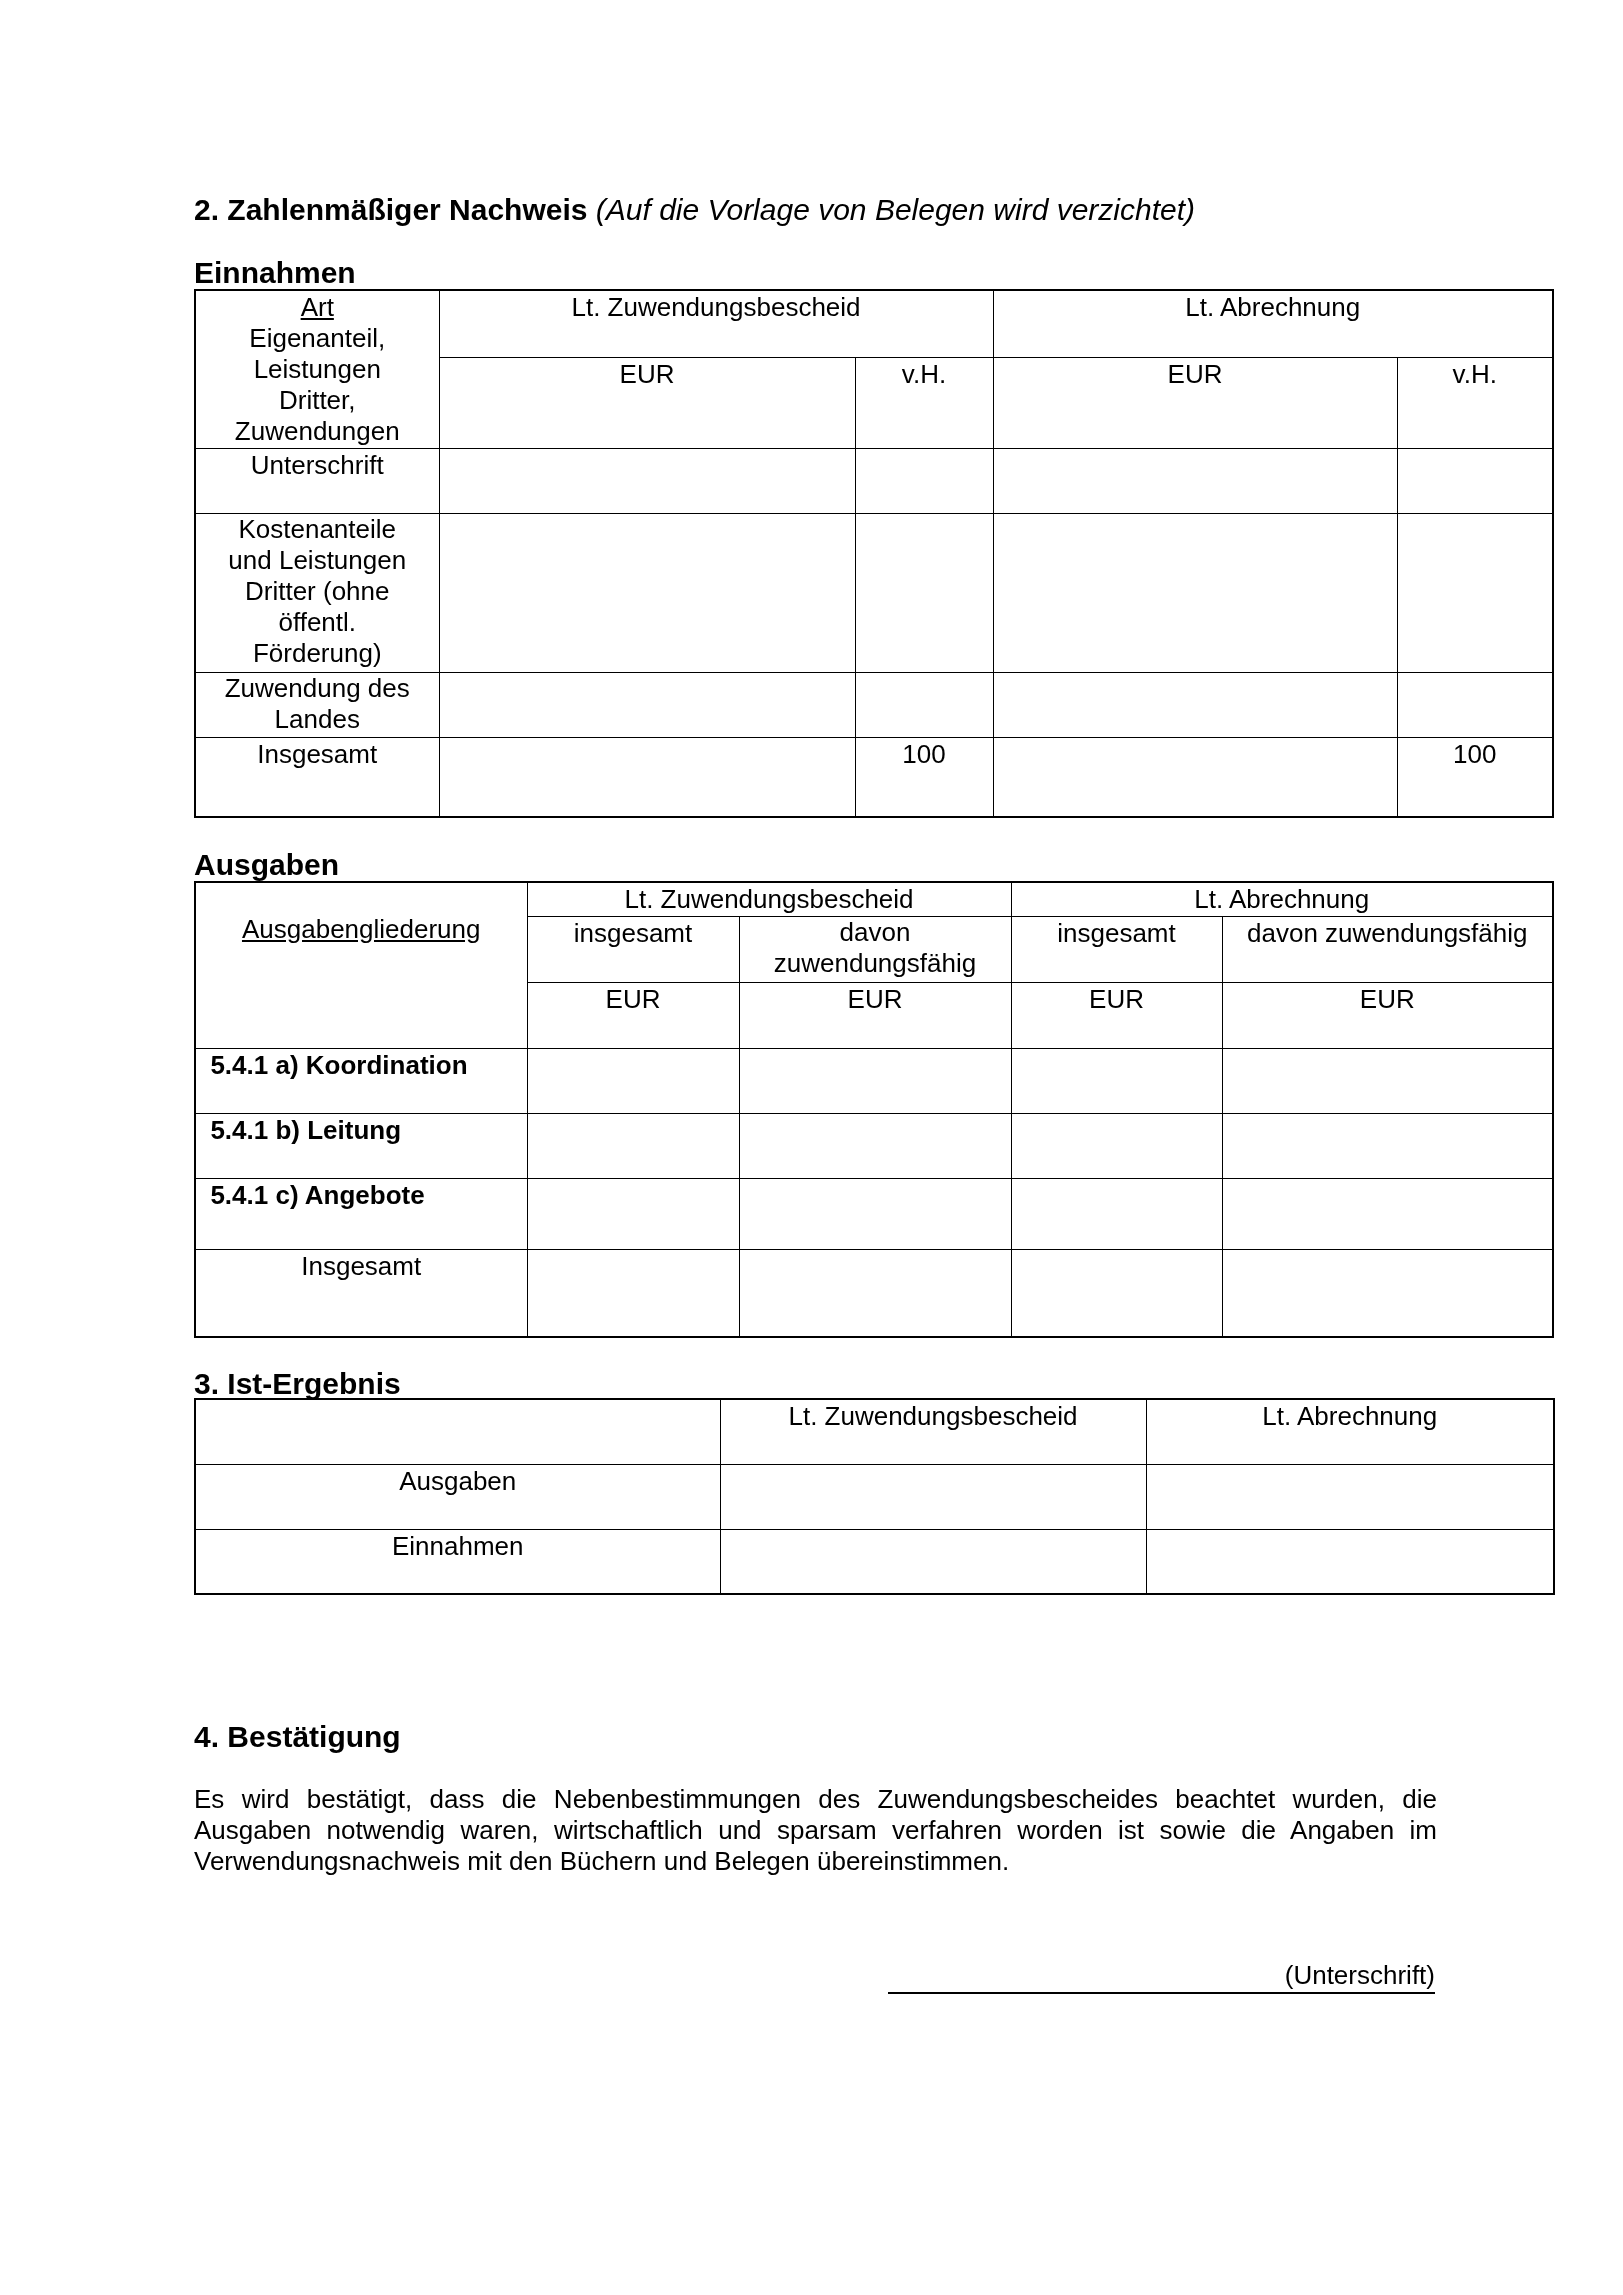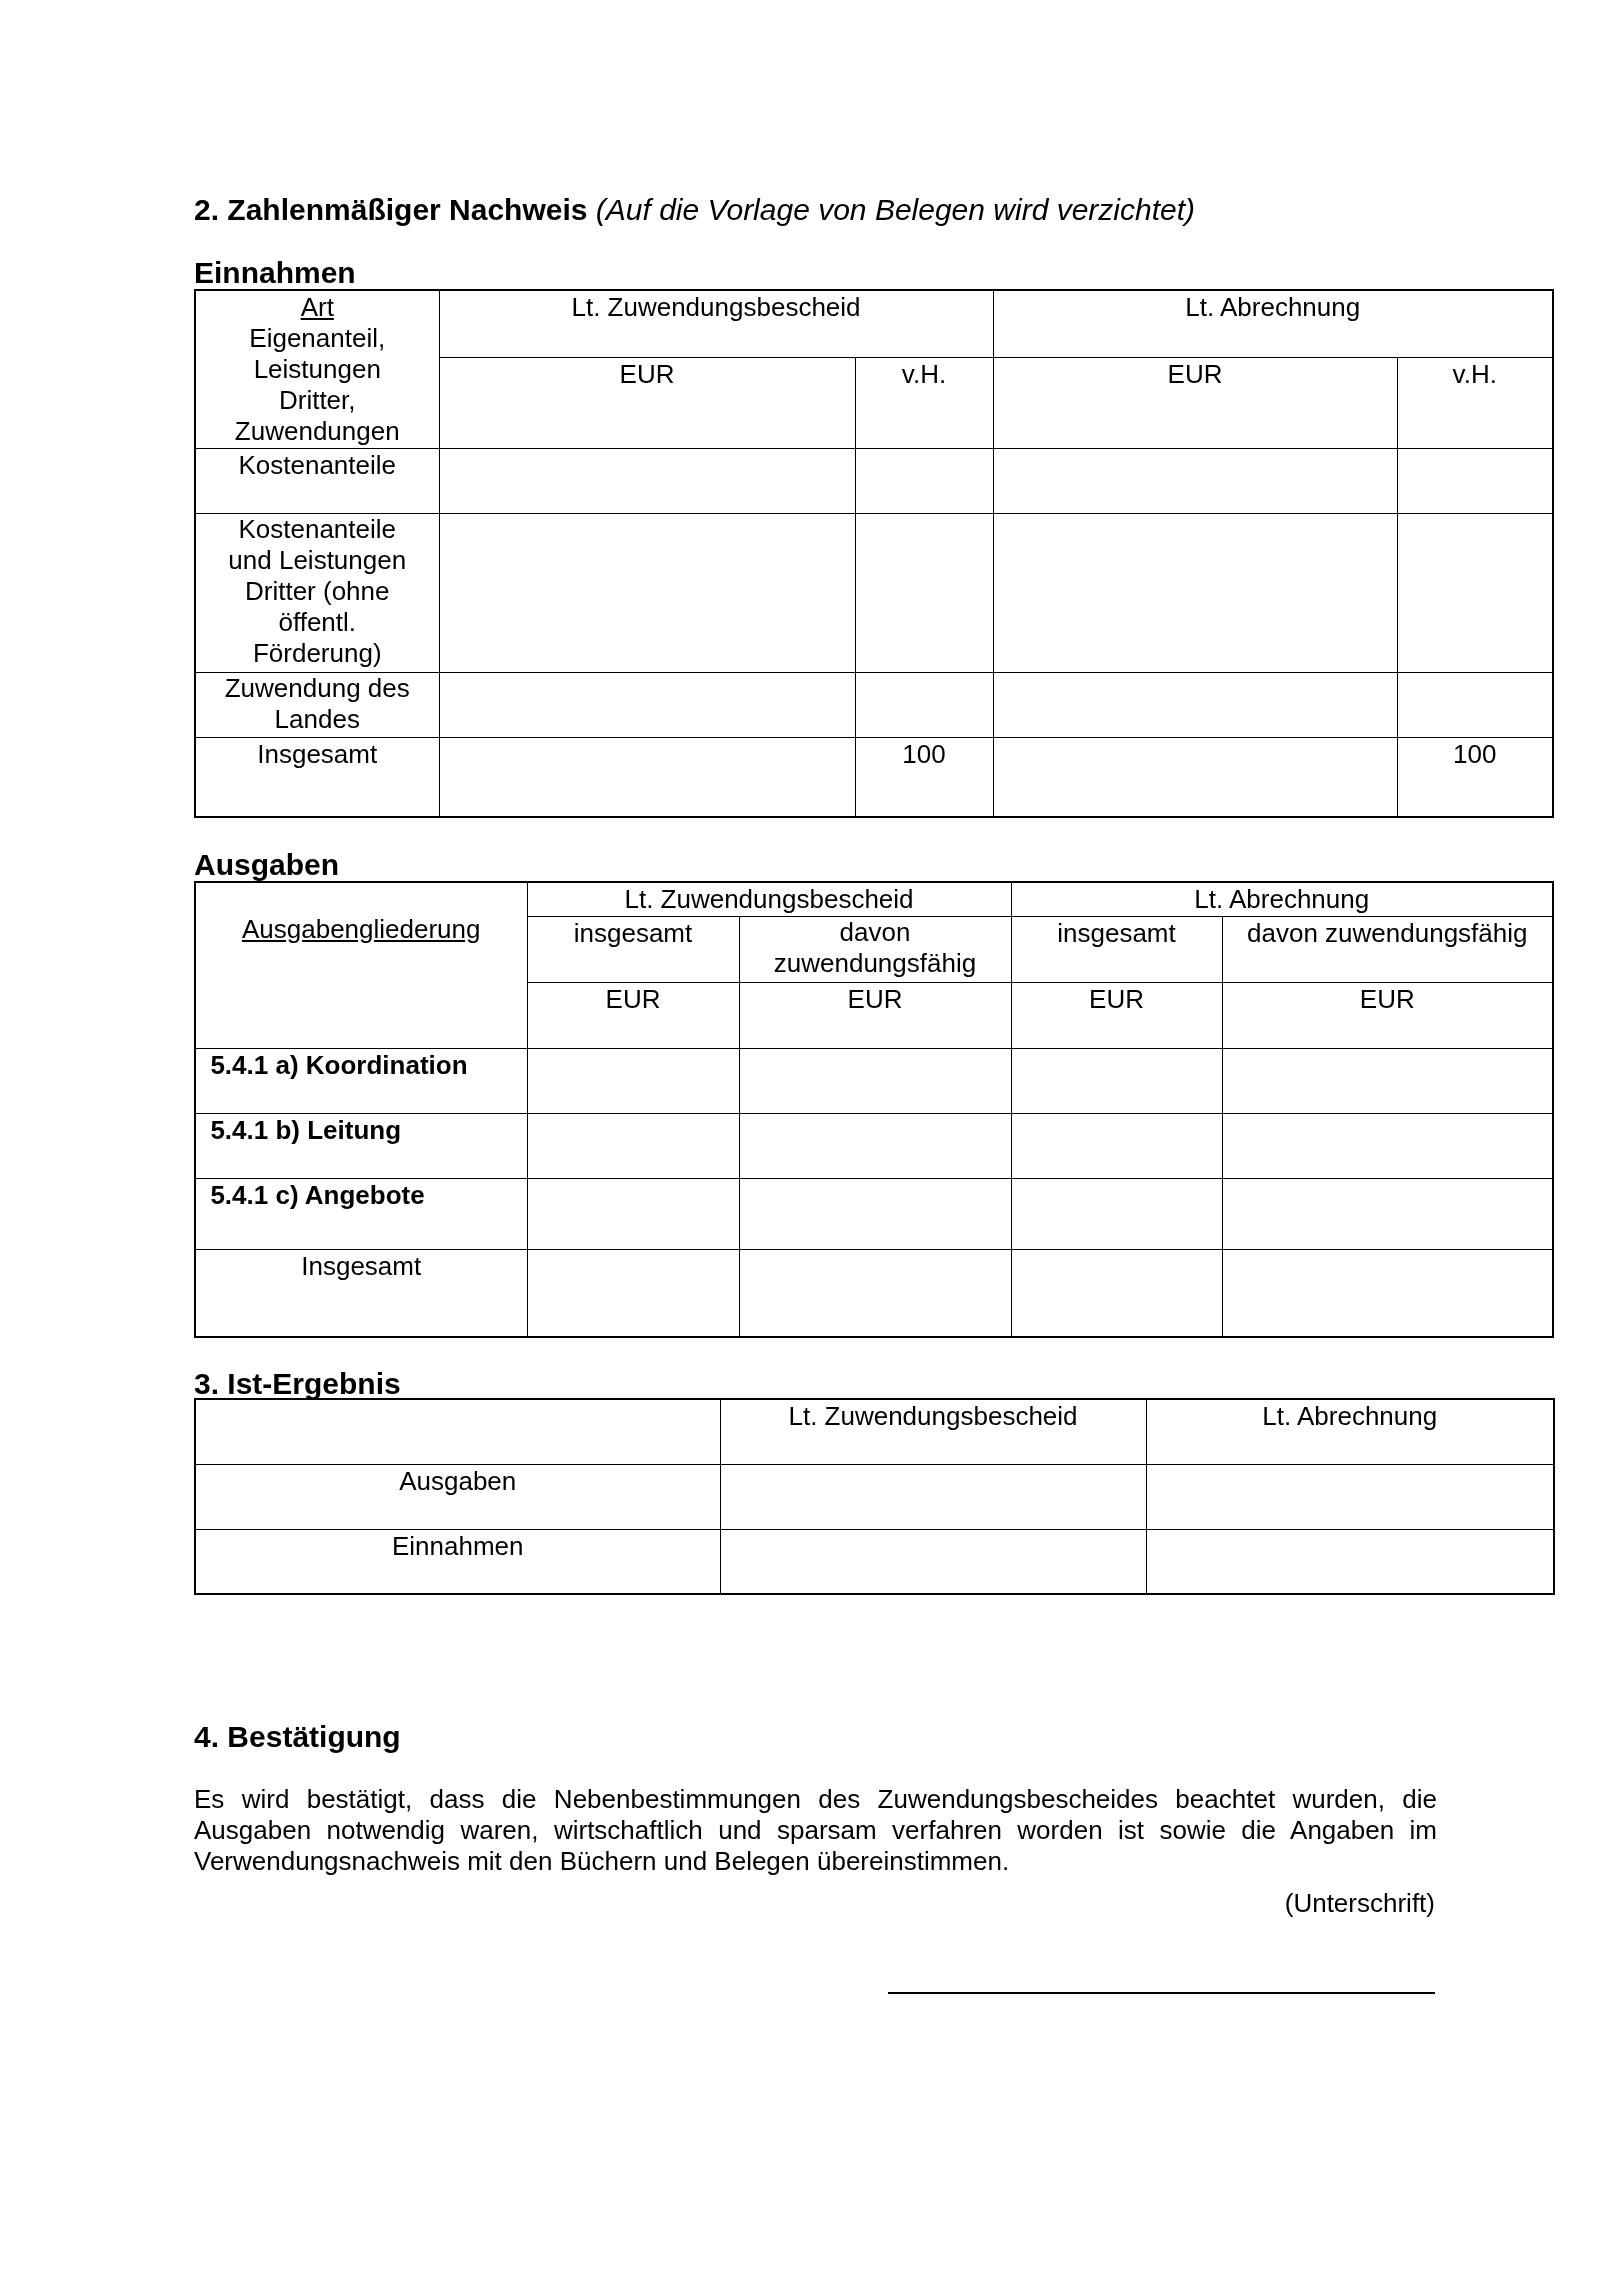--- a/index.html
+++ b/index.html
@@ -9,21 +9,21 @@
   .h { font-weight:bold; font-size:30px; line-height:31px; white-space:nowrap; }
   .it { font-style:italic; font-weight:normal; }
   table { position:absolute; border-collapse:collapse; table-layout:fixed; }
   td { border:1.3px solid #000; vertical-align:top; text-align:center; padding:1.3px 3.9px 0 3.9px;
        font-size:26px; line-height:31px; }
   .outer { border:2px solid #000; }
   .u { text-decoration:underline; }
   .b { font-weight:bold; text-align:left; padding-left:14.4px;margin-left:31px; }
   .para { left:194px; top:1784px; width:1243px; font-size:26px; line-height:31px; text-align:justify; }
   .sig { left:888px; top:1992px; width:547px; border-top:2px solid #000; }
-  .sig-label { left:888px; top:1888px; width:547px; text-align:right; font-size:26px; line-height:31px; }
+  .sig-label { left:888px; top:1960px; width:547px; text-align:right; font-size:26px; line-height:31px; }
 </style>
 </head>
 <body>
 
 <div class="abs h" style="left:194px; top:194px;">
   <span>2. Zahlenmäßiger Nachweis</span>
   <span class="it">(Auf die Vorlage von Belegen wird verzichtet)</span>
 </div>
 
 <div class="abs h" style="left:194px; top:257px;">Einnahmen</div>
@@ -48,21 +48,21 @@
     <td colspan="2">Lt. Zuwendungsbescheid</td>
     <td colspan="2">Lt. Abrechnung</td>
   </tr>
   <tr style="height:91px">
     <td>EUR</td>
     <td>v.H.</td>
     <td>EUR</td>
     <td>v.H.</td>
   </tr>
   <tr style="height:65px">
-    <td>Kostenanteile</td>
+    <td>Unterschrift</td>
     <td></td>
     <td></td>
     <td></td>
     <td></td>
   </tr>
   <tr style="height:159px">
     <td style="padding:0 19.6px;">Kostenanteile und Leistungen Dritter (ohne öffentl. Förderung)</td>
     <td></td>
     <td></td>
     <td></td>

